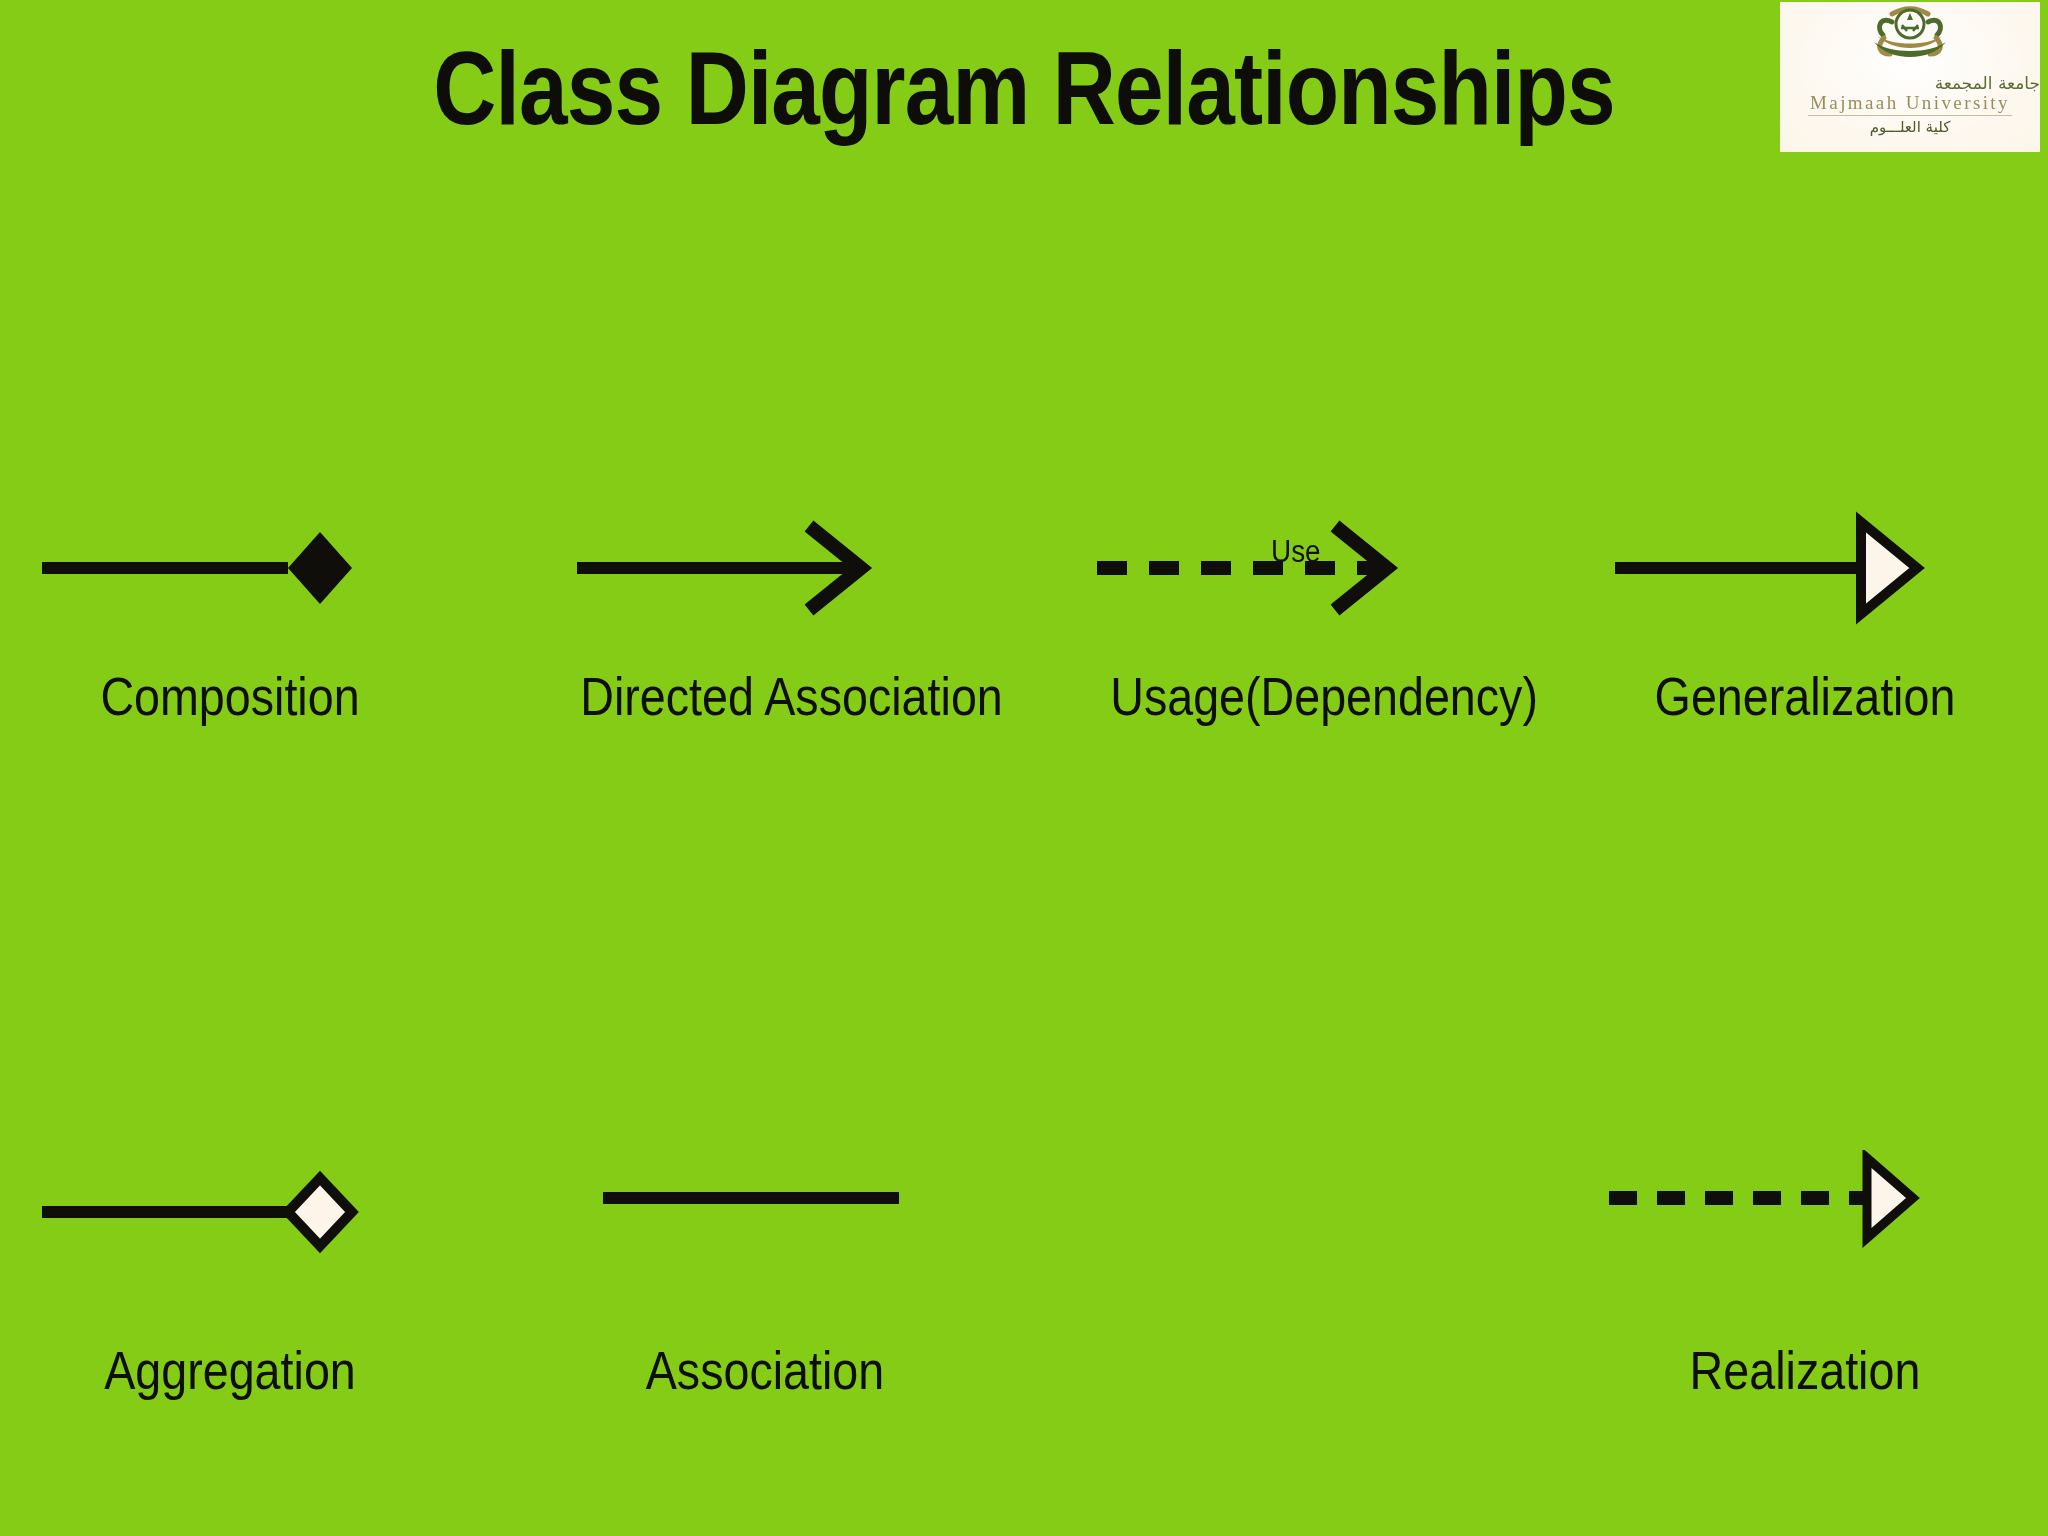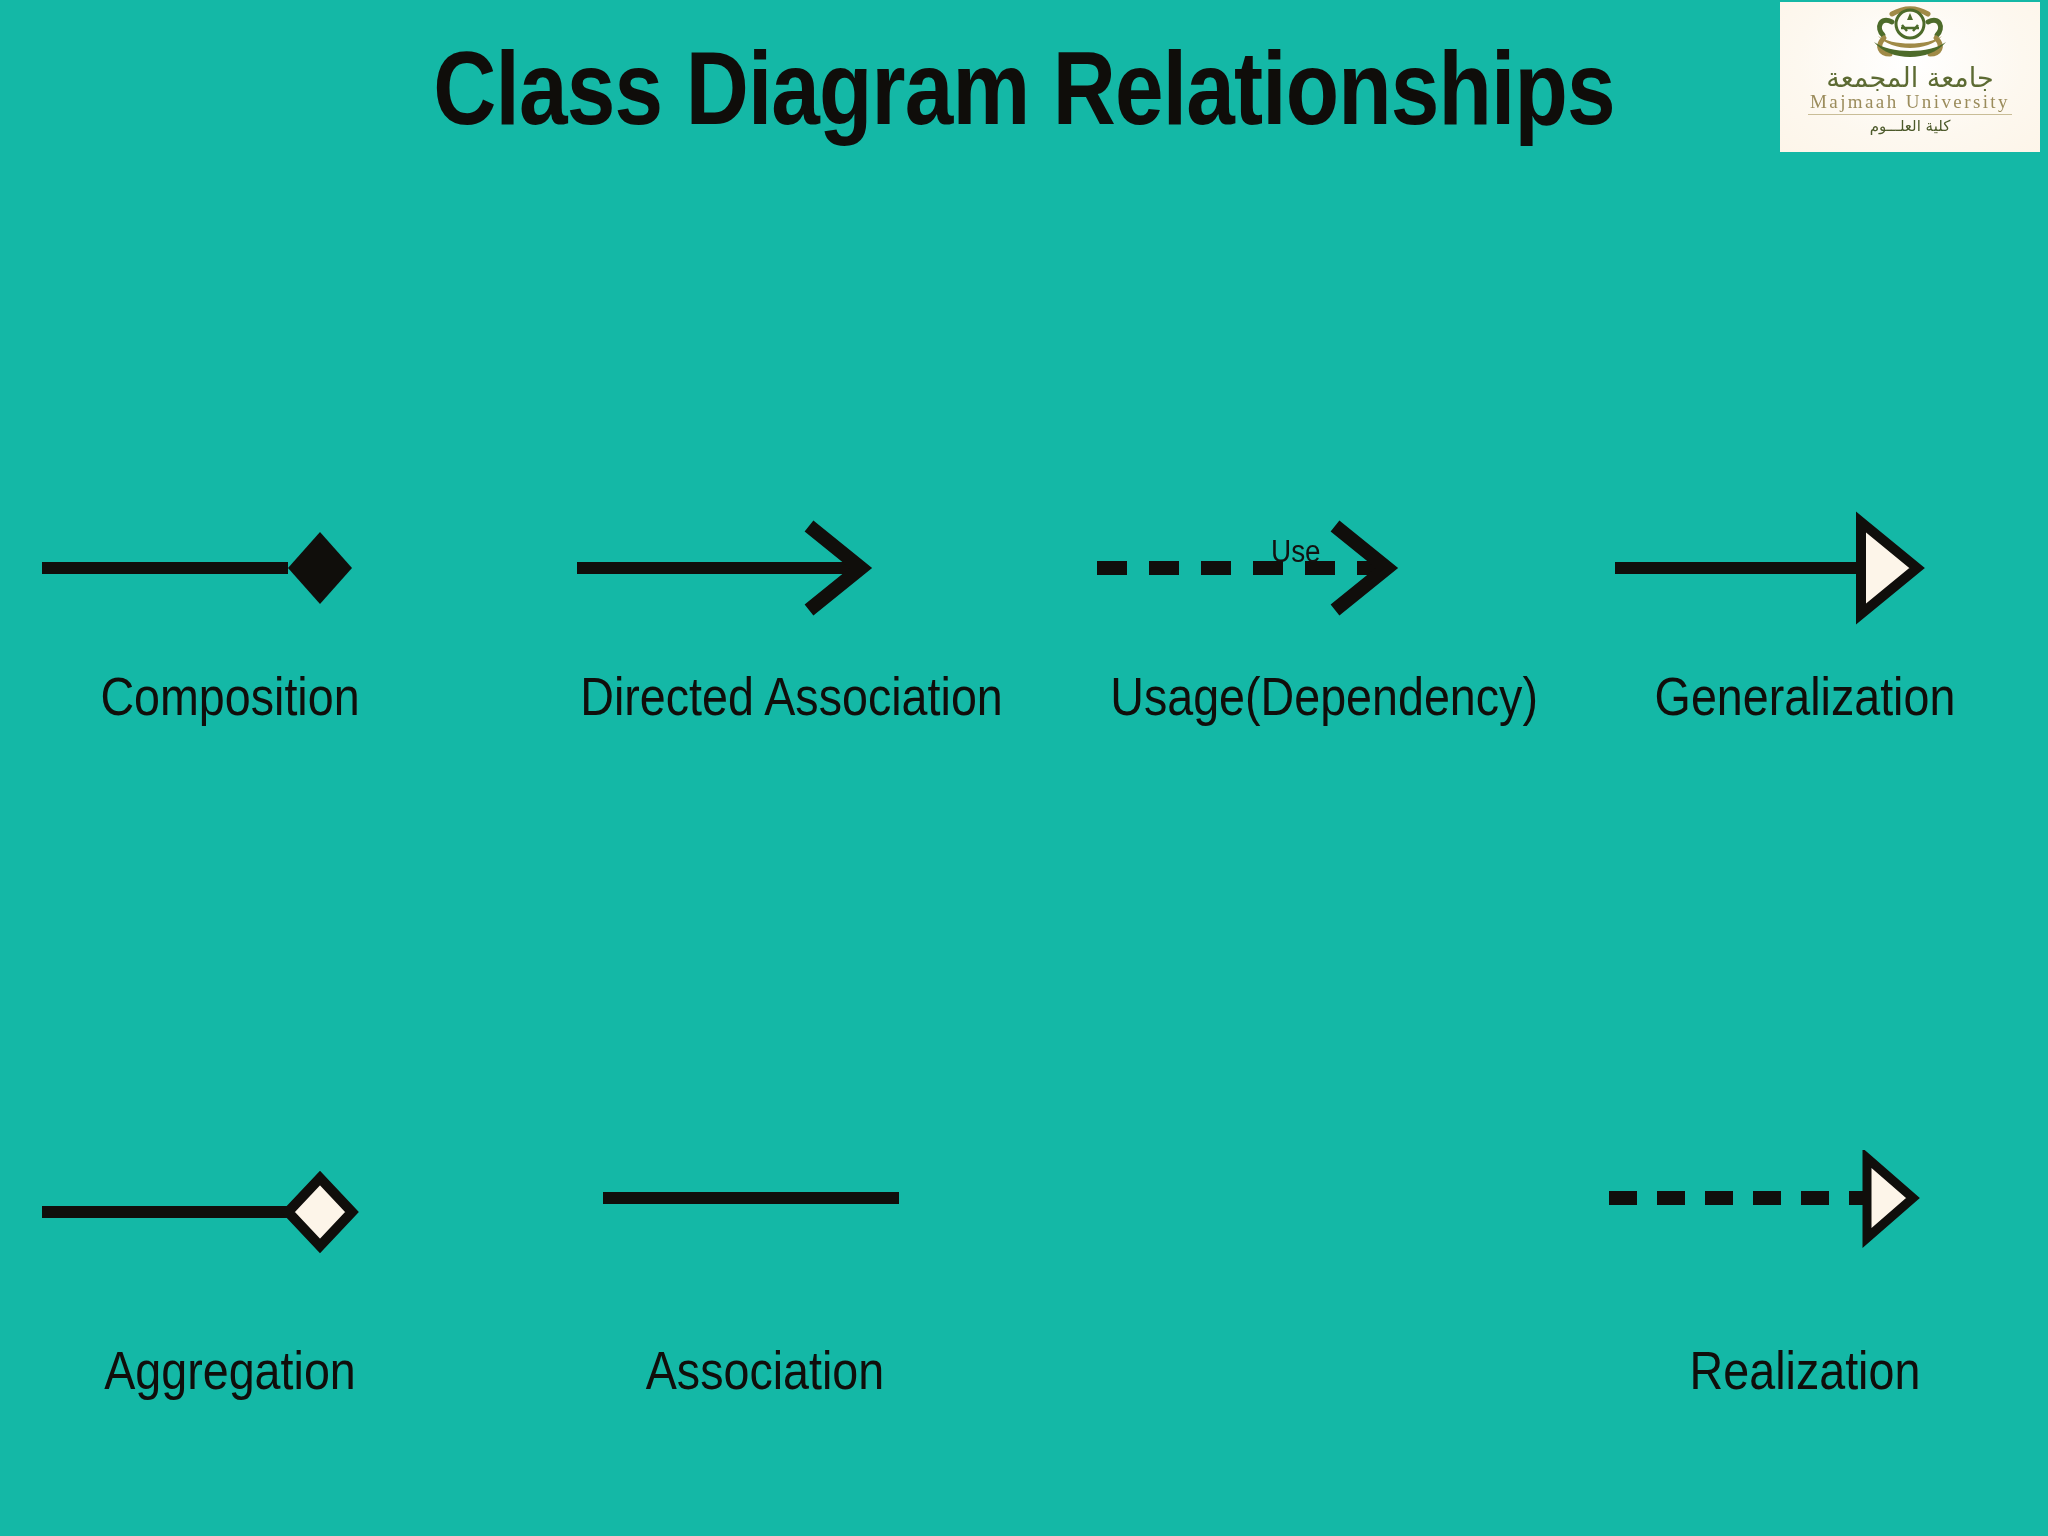--- a/index.html
+++ b/index.html
@@ -11,21 +11,21 @@
     height: 1536px;
     background: #fdf5e9;
     font-family: "Liberation Sans", sans-serif;
     overflow: hidden;
     position: relative;
   }
 
   #slide {
     position: absolute;
     inset: 0;
-    background: #14b8a6;
+    background: #84cc16;
   }
 
   
   #title {
     position: absolute;
     left: 0;
     top: 34px;
     width: 2048px;
     text-align: center;
     font-family: "Liberation Sans", sans-serif;
@@ -50,26 +50,27 @@
     background: radial-gradient(ellipse at 50% 40%, #ffffff 0%, #fdf8ef 62%, #fdf5e9 100%);
   }
   #logo .mark {
     position: relative;
     width: 100%;
     height: 62px;
   }
   #logo .mark svg { display: block; margin: 0 auto; }
   #logo .ar-top {
     font-family: "DejaVu Sans", sans-serif;
-    font-size: 27px;
+    font-size: 17px;
     color: #5d6b33;
     letter-spacing: 1px;
     line-height: 1;
-    margin-top: 0;
+    margin-top: 11px;
     direction: rtl;
+    text-align: right;
   }
   #logo .en {
     font-family: "Liberation Serif", serif;
     font-size: 19px;
     color: #9b8c5c;
     letter-spacing: 2.4px;
     line-height: 1.1;
     border-bottom: 1px solid #c9bd97;
     display: inline-block;
     padding: 0 2px 1px 2px;

